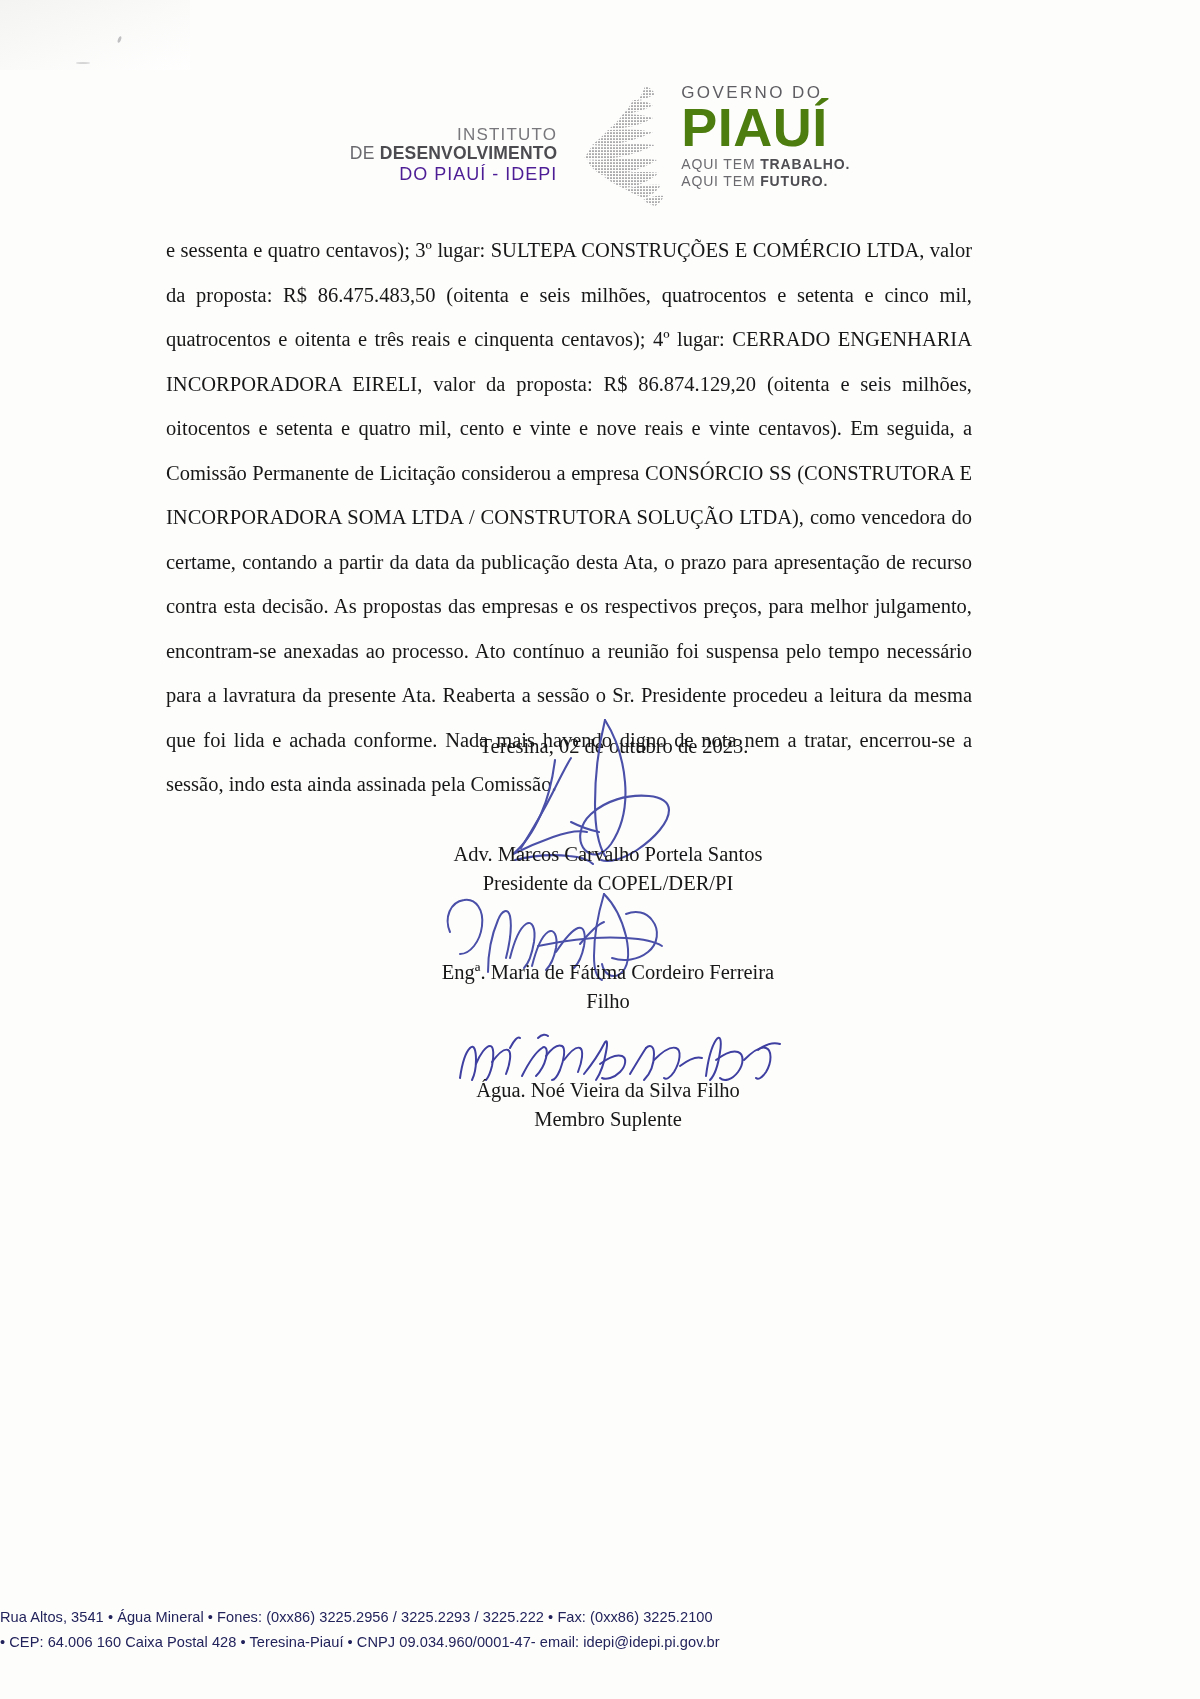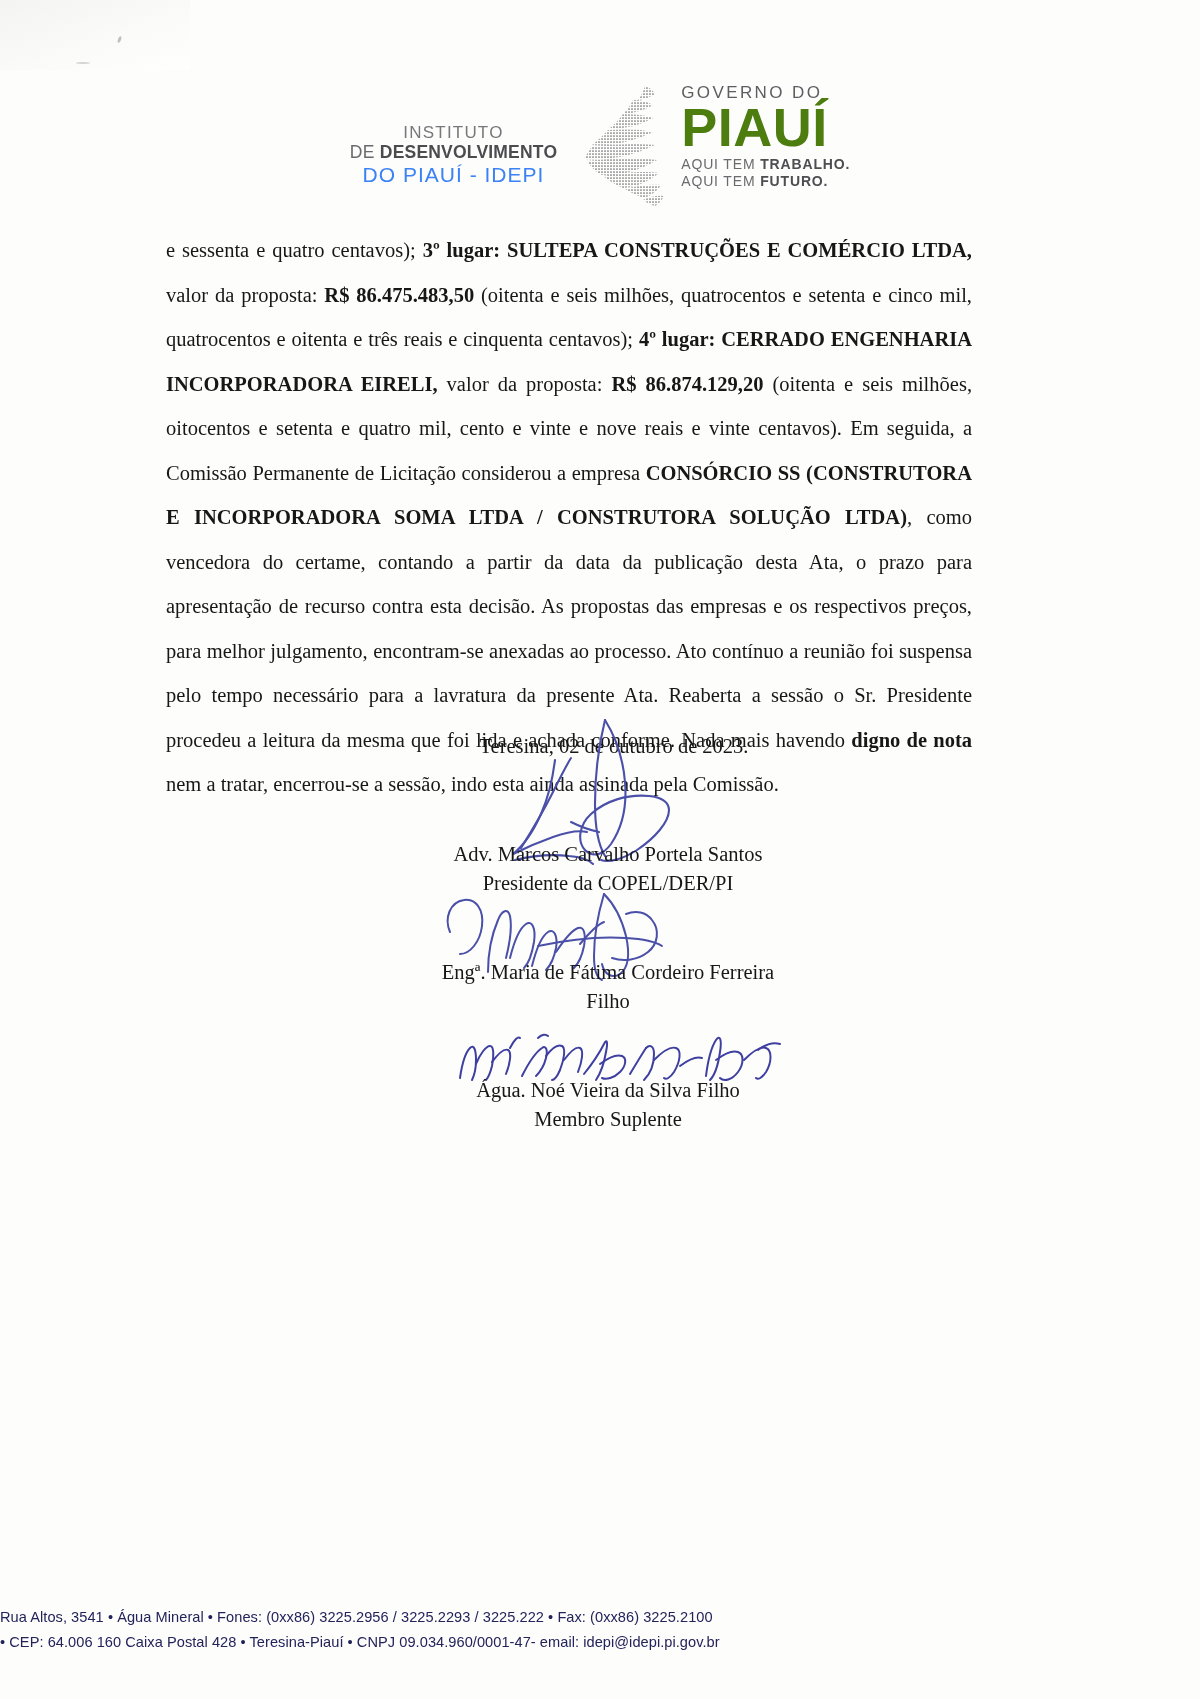--- a/index.html
+++ b/index.html
@@ -46,31 +46,31 @@
     display: flex;
     justify-content: center;
     align-items: center;
   }
   .header-inner {
     display: flex;
     align-items: center;
     gap: 26px;
   }
   .idepi-block {
-    text-align: center;
+    text-align: right;
     font-family: "Liberation Sans", sans-serif;
     color: #6e6e72;
     line-height: 1.14;
     letter-spacing: .6px;
     margin-top: 14px;
   }
   .idepi-l1 { font-size: 17px; font-weight: 400; color: #78787c; letter-spacing: 1.2px;}
   .idepi-l2 { font-size: 17.5px; font-weight: 400; color: #6a6a6e; letter-spacing: .3px;}
   .idepi-l2 b { font-weight: 700; color: #4c4c50; letter-spacing: .2px;}
-  .idepi-l3 { font-size: 21px; font-weight: 400; color: #3b82f6; letter-spacing: 1px;}
+  .idepi-l3 { font-size: 18px; font-weight: 400; color: #4c1d95; letter-spacing: 1px;}
 
   .piaui-mark {
     display: flex;
     align-items: flex-start;
     gap: 12px;
   }
   .wave-glyph {
     width: 86px;
     height: 128px;
     position: relative;
@@ -108,21 +108,21 @@
     position: absolute;
     top: 228px;
     left: 166px;
     width: 806px;
     font-size: 20.5px;
     line-height: 44.5px;
     text-align: justify;
     text-justify: inter-word;
     color: #171717;
   }
-  .body-text b { font-weight: 700; }
+  .body-text b { font-weight: 400; }
 
   
   .date-line {
     position: absolute;
     top: 735px;
     left: 0;
     width: 100%;
     text-align: center;
     font-size: 20.5px;
     color: #171717;

